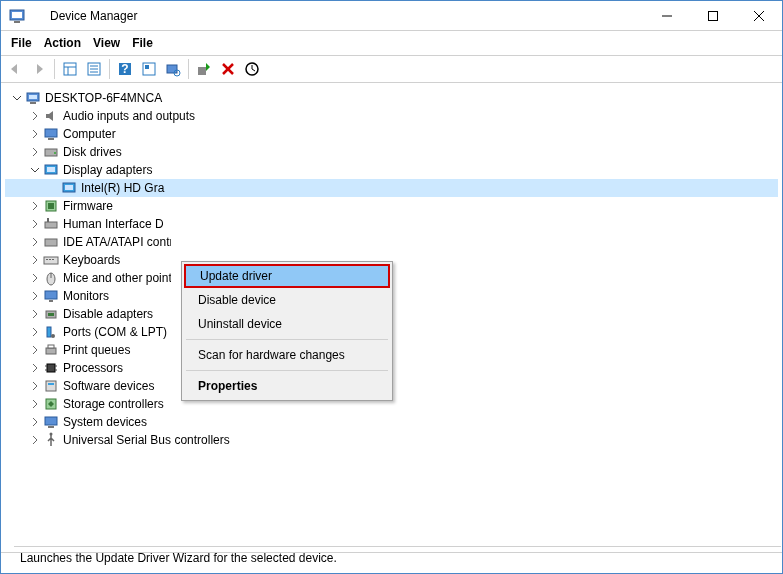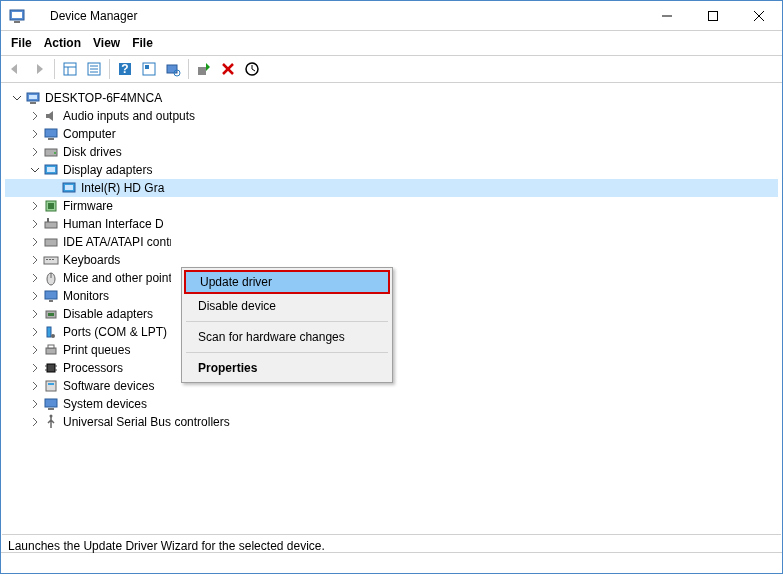--- a/index.html
+++ b/index.html
@@ -15,27 +15,27 @@
 .tb-btn { width: 24px; height: 24px; display: flex; align-items: center; justify-content: center; }
 .tb-sep { width: 1px; height: 20px; background: #d0d0d0; margin: 0 3px; }
 .tree { padding: 6px 4px; position: relative; height: calc(100% - 30px - 22px - 28px - 22px); overflow: hidden; border-bottom: 1px solid #d0d0d0; }
 .node { display: flex; align-items: center; height: 18px; padding: 0; white-space: nowrap; }
 .expand { width: 16px; height: 16px; display: flex; align-items: center; justify-content: center; cursor: pointer; color: #404040; }
 .dev-icon { width: 16px; height: 16px; margin-right: 4px; display: inline-flex; align-items: center; justify-content: center; }
 .indent-0 { padding-left: 4px; }
 .indent-1 { padding-left: 22px; }
 .indent-2 { padding-left: 40px; }
 .selected { background: #cce8ff; }
-.context-menu { position: absolute; left: 180px; top: 178px; width: 212px; background: #f0f0f0; border: 1px solid #a0a0a0; box-shadow: 2px 2px 3px rgba(0,0,0,0.25); padding: 2px; z-index: 10; margin-top: 6px; }
+.context-menu { position: absolute; left: 180px; top: 178px; width: 212px; background: #f0f0f0; border: 1px solid #a0a0a0; box-shadow: 2px 2px 3px rgba(0,0,0,0.25); padding: 2px; z-index: 10; }
 .cm-item { height: 24px; display: flex; align-items: center; padding-left: 14px; font-size: 12px; }
 .cm-item.first { background: #90c8f6; }
 .cm-item.highlight-box { border: 2px solid #d00000; }
 .cm-sep { height: 1px; background: #d0d0d0; margin: 3px 2px; }
 .cm-item.bold { font-weight: bold; }
-.statusbar { position: absolute; bottom: 16px; left: 0; right: 0; height: 22px; display: flex; align-items: center; padding-left: 6px; font-size: 12px; border-top: 1px solid #d0d0d0; margin: 0 1px 1px 1px; }
+.statusbar { position: absolute; bottom: 4px; left: 0; right: 0; height: 22px; display: flex; align-items: center; padding-left: 6px; font-size: 12px; border-top: 1px solid #d0d0d0; margin: 0 1px 1px 13px; }
 svg { display: block; }
 </style>
 </head>
 <body>
 
 <div class="titlebar">
   <span class="icon">
     <svg width="16" height="16" viewBox="0 0 16 16">
         <rect x="1" y="2" width="14" height="10" fill="#5a8fd6" stroke="#2a5a9a"></rect>
         <rect x="3" y="4" width="10" height="6" fill="#fff"></rect>
@@ -387,20 +387,34 @@
     <span class="dev-icon">
         <svg width="16" height="16">
           <rect x="3" y="3" width="10" height="10" fill="#ddd" stroke="#666"></rect>
           <rect x="5" y="5" width="6" height="2" fill="#3aa0e0"></rect>
         </svg>
       </span>
     <span>Software devices</span>
   </div>
 
 
+  <div class="node indent-1">
+    <span class="expand">
+        <svg width="10" height="10">
+          <path d="M3 1 L7 5 L3 9" fill="none" stroke="#666"></path>
+        </svg>
+      </span>
+    <span class="dev-icon">
+        <svg width="16" height="16">
+          <rect x="3" y="3" width="10" height="10" fill="#9ad09a" stroke="#3a7a3a"></rect>
+          <path d="M5 8 L8 5 L11 8 L8 11 Z" fill="#3a7a3a"></path>
+        </svg>
+      </span>
+    <span>Storage controllers</span>
+  </div>
 
   <div class="node indent-1">
     <span class="expand">
         <svg width="10" height="10">
           <path d="M3 1 L7 5 L3 9" fill="none" stroke="#666"></path>
         </svg>
       </span>
     <span class="dev-icon">
         <svg width="16" height="16">
           <rect x="2" y="3" width="12" height="8" fill="#5a8fd6" stroke="#2a5a9a"></rect>
@@ -425,20 +439,23 @@
     <span>Universal Serial Bus controllers</span>
   </div>
 
   <div class="context-menu">
     <div class="cm-item first highlight-box">
         <span>Update driver</span>
       </div>
     <div class="cm-item">
         <span>Disable device</span>
       </div>
+    <div class="cm-item">
+        <span>Uninstall device</span>
+      </div>
     <div class="cm-sep"></div>
     <div class="cm-item">
         <span>Scan for hardware changes</span>
       </div>
     <div class="cm-sep"></div>
     <div class="cm-item bold">
         <span>Properties</span>
       </div>
   </div>
 </div>

